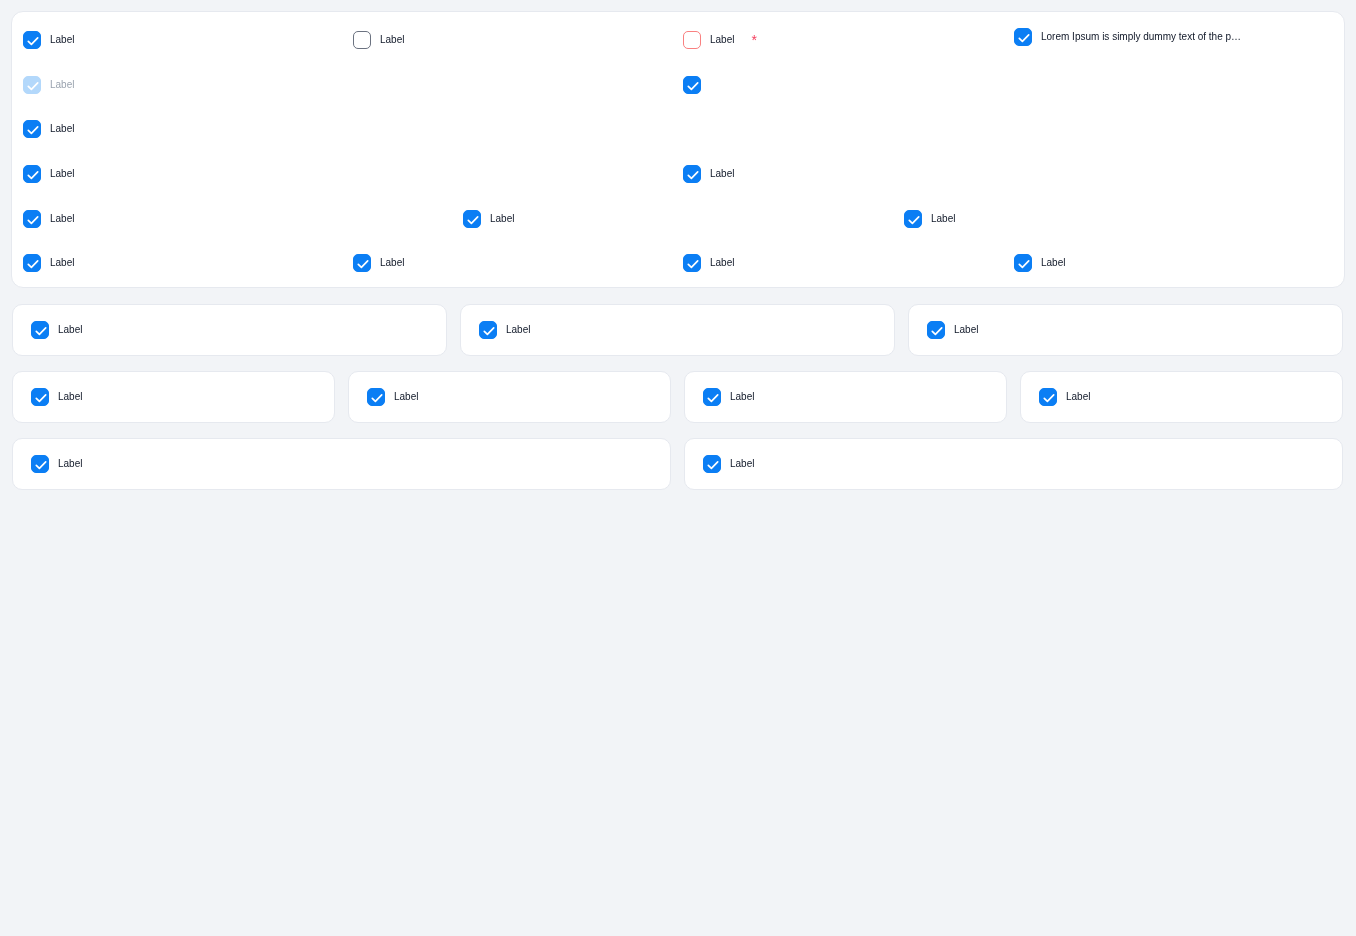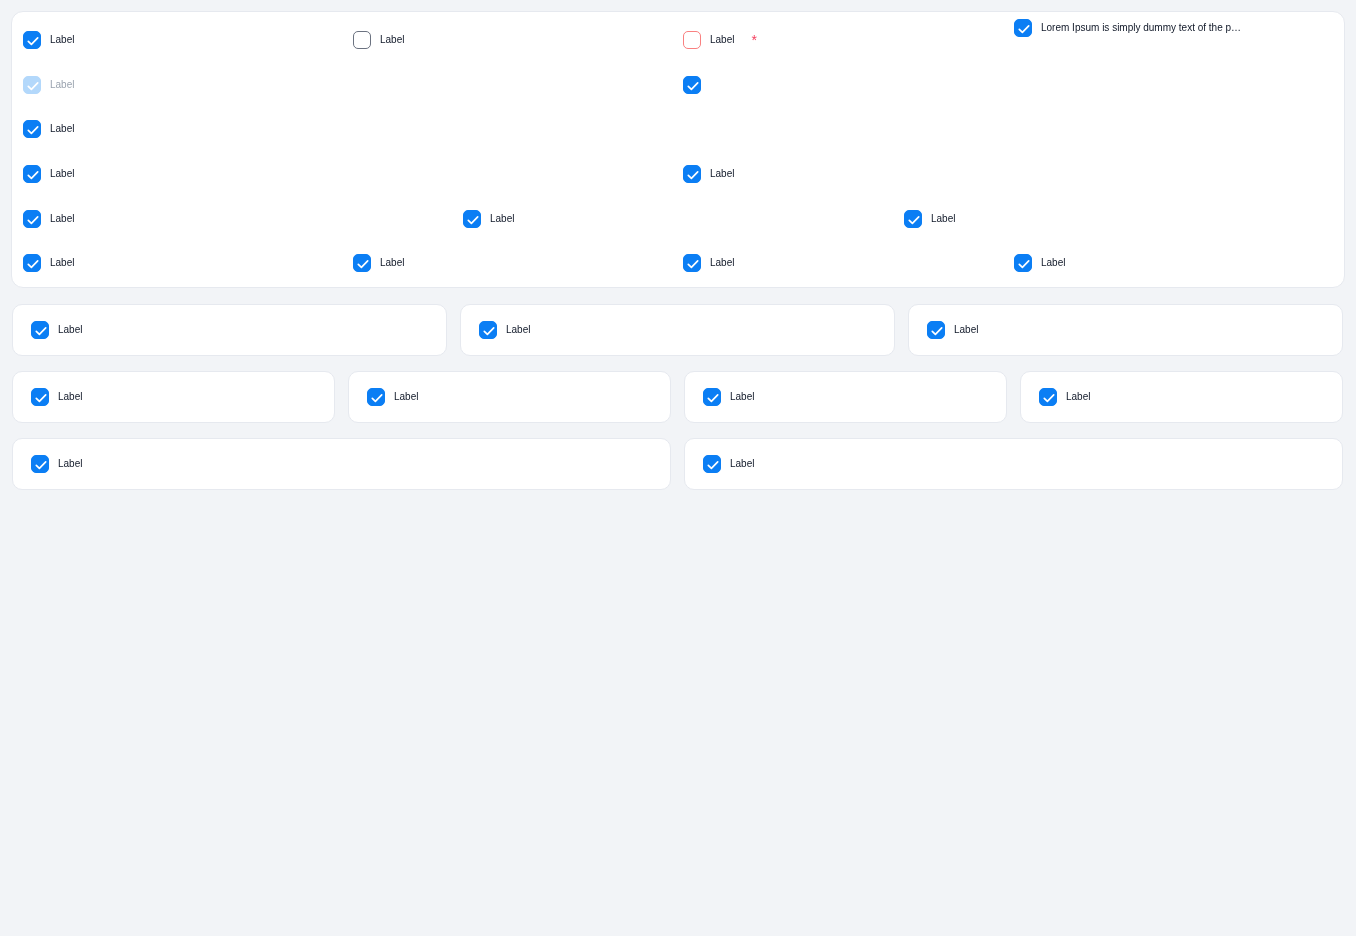--- a/index.html
+++ b/index.html
@@ -118,21 +118,21 @@
         </div>
         <div class="item" style="left: 671px; top: 19px;">
           <span class="cb error">
             <svg viewBox="0 0 18 18" aria-hidden="true">
               <path d="M4.3 9.3 L7.4 12.3 L13.7 5.9" fill="none" stroke="#ffffff" stroke-width="1.7" stroke-linecap="round" stroke-linejoin="round"></path>
             </svg>
           </span>
           <span class="lbl">Label</span>
           <span class="req">*</span>
         </div>
-        <div class="item" style="left: 1002px; top: 7px; justify-content: center;">
+        <div class="item" style="left: 1002px; top: 16px; justify-content: center;">
           <span class="cb checked">
             <svg viewBox="0 0 18 18" aria-hidden="true">
               <path d="M4.3 9.3 L7.4 12.3 L13.7 5.9" fill="none" stroke="#ffffff" stroke-width="1.7" stroke-linecap="round" stroke-linejoin="round"></path>
             </svg>
           </span>
           <span class="lbl" style="max-width: 300px;">Lorem Ipsum is simply dummy text of the p…</span>
         </div>
       </div>
       <div style="position: absolute; left: 0px; right: 0px; top: 0px; height: 0px;">
         <div class="item" style="left: 11px; top: 64px;">

